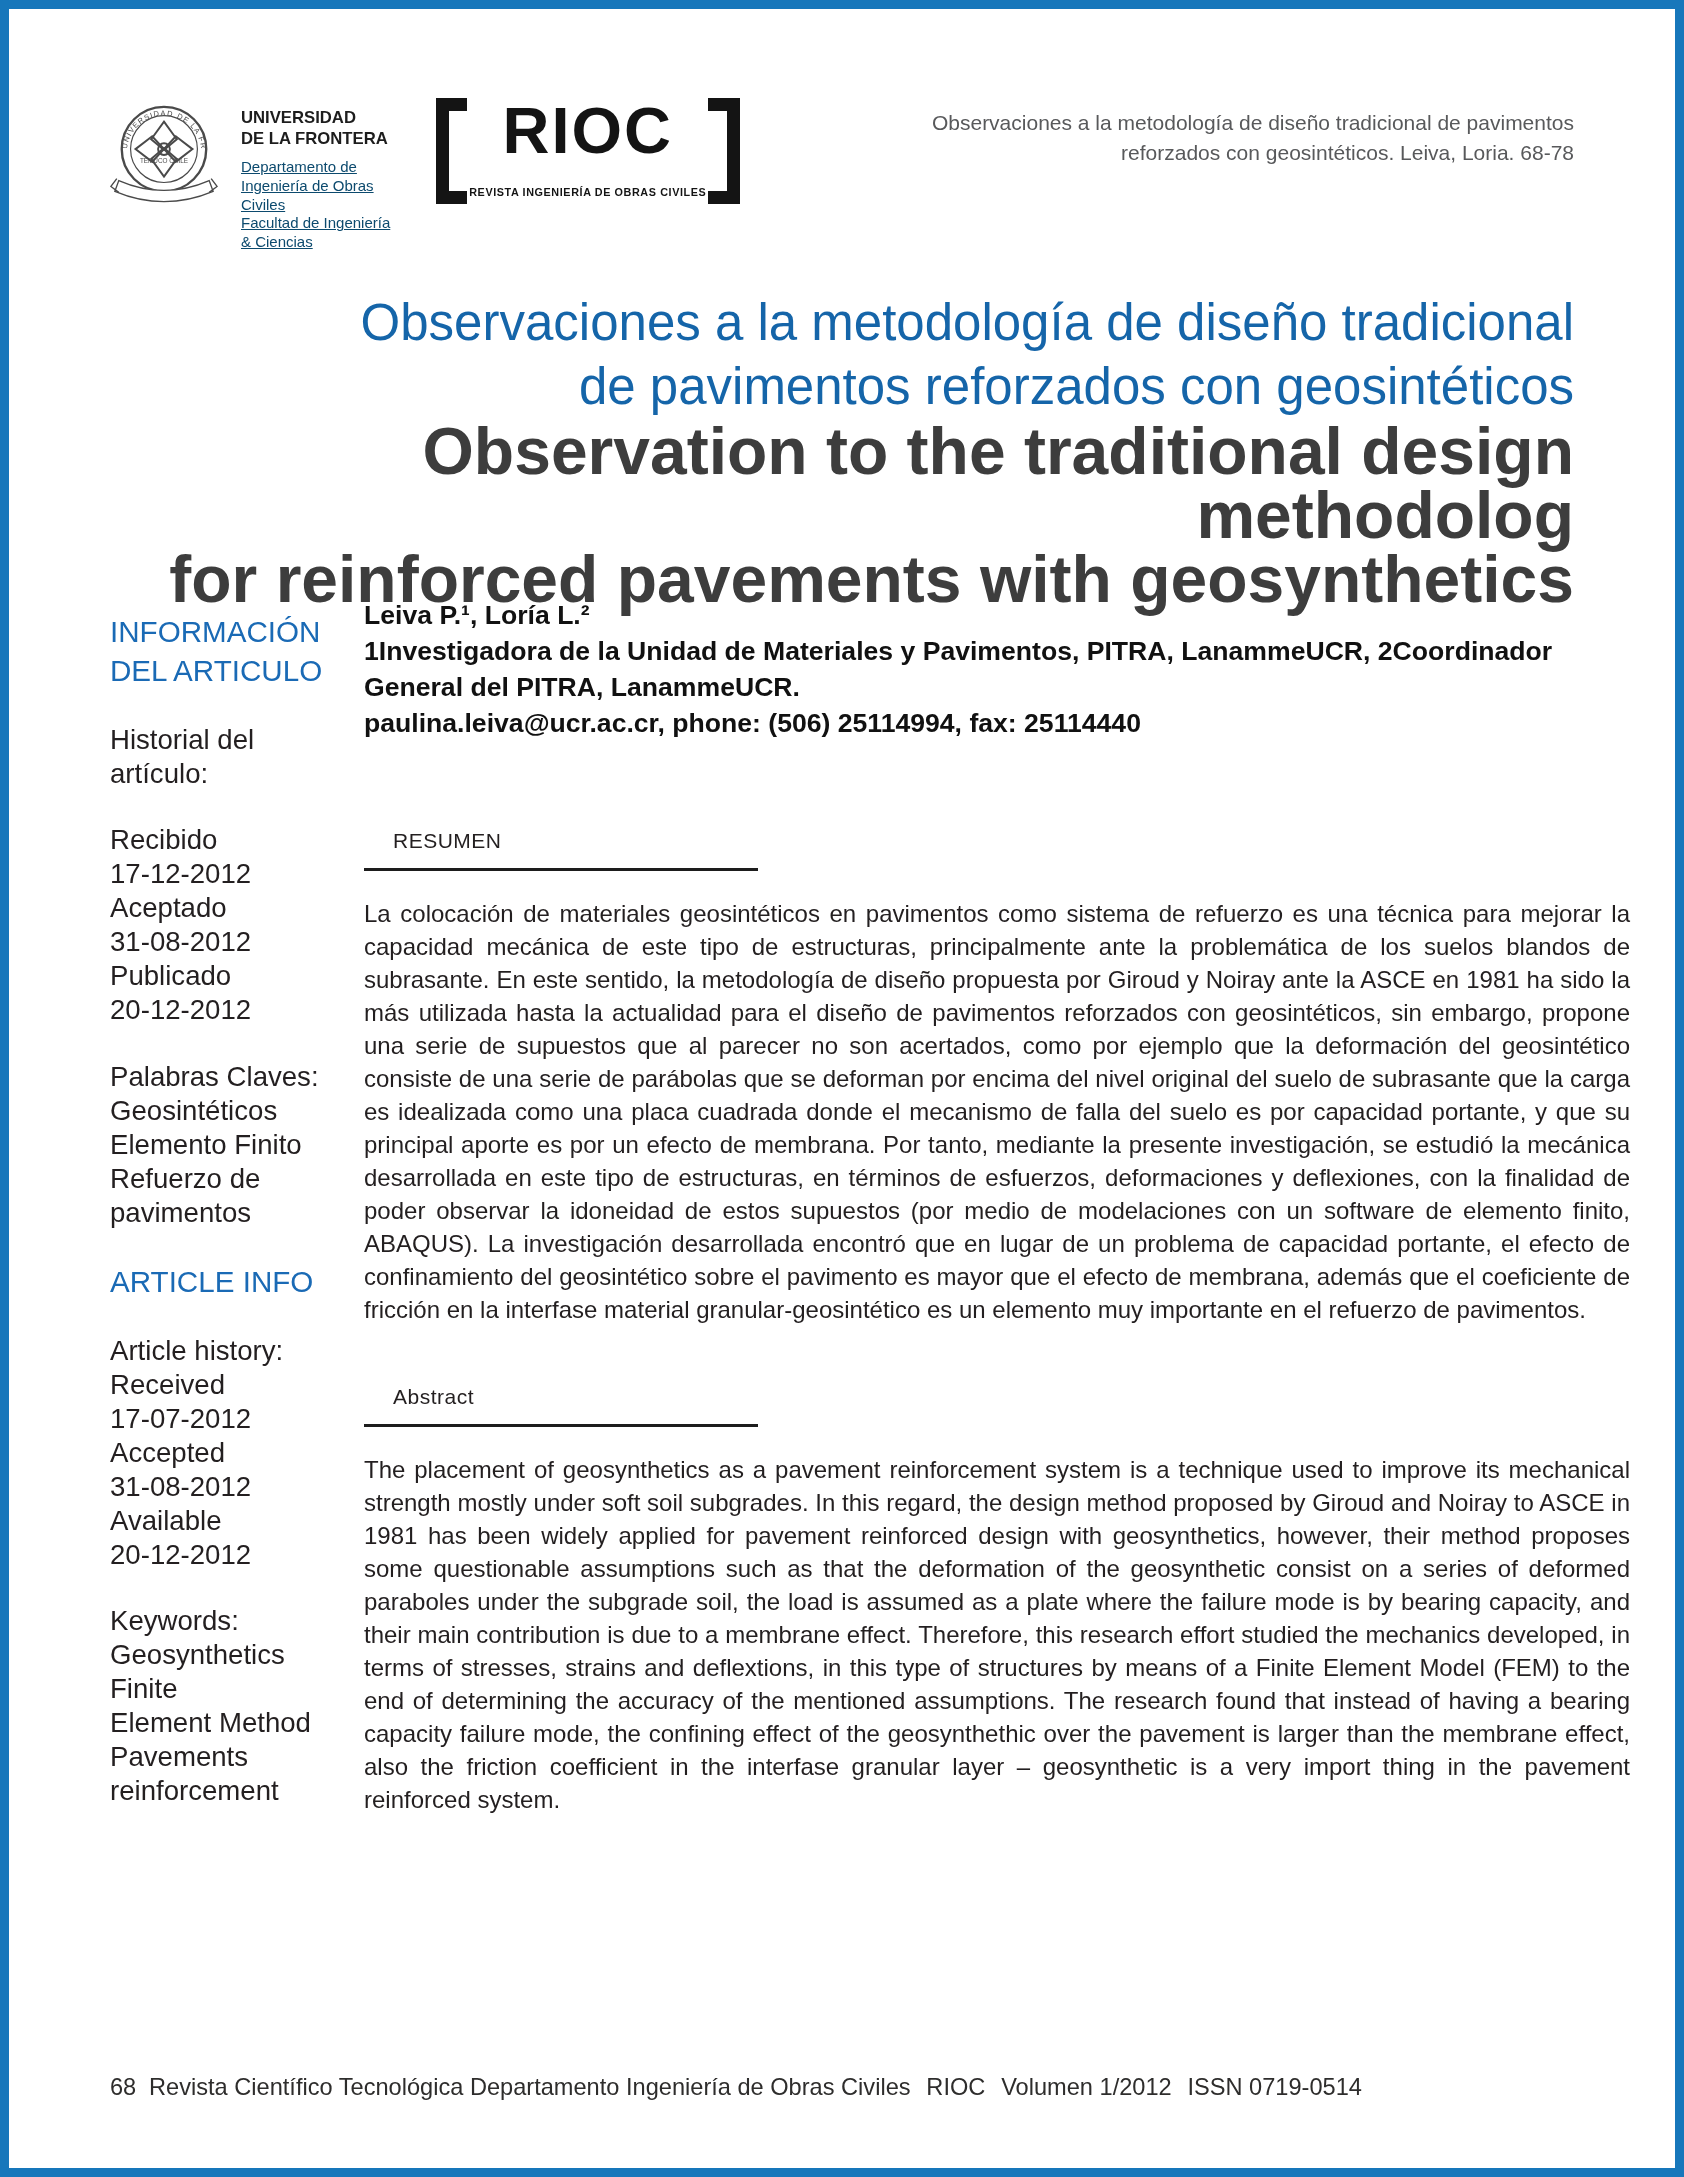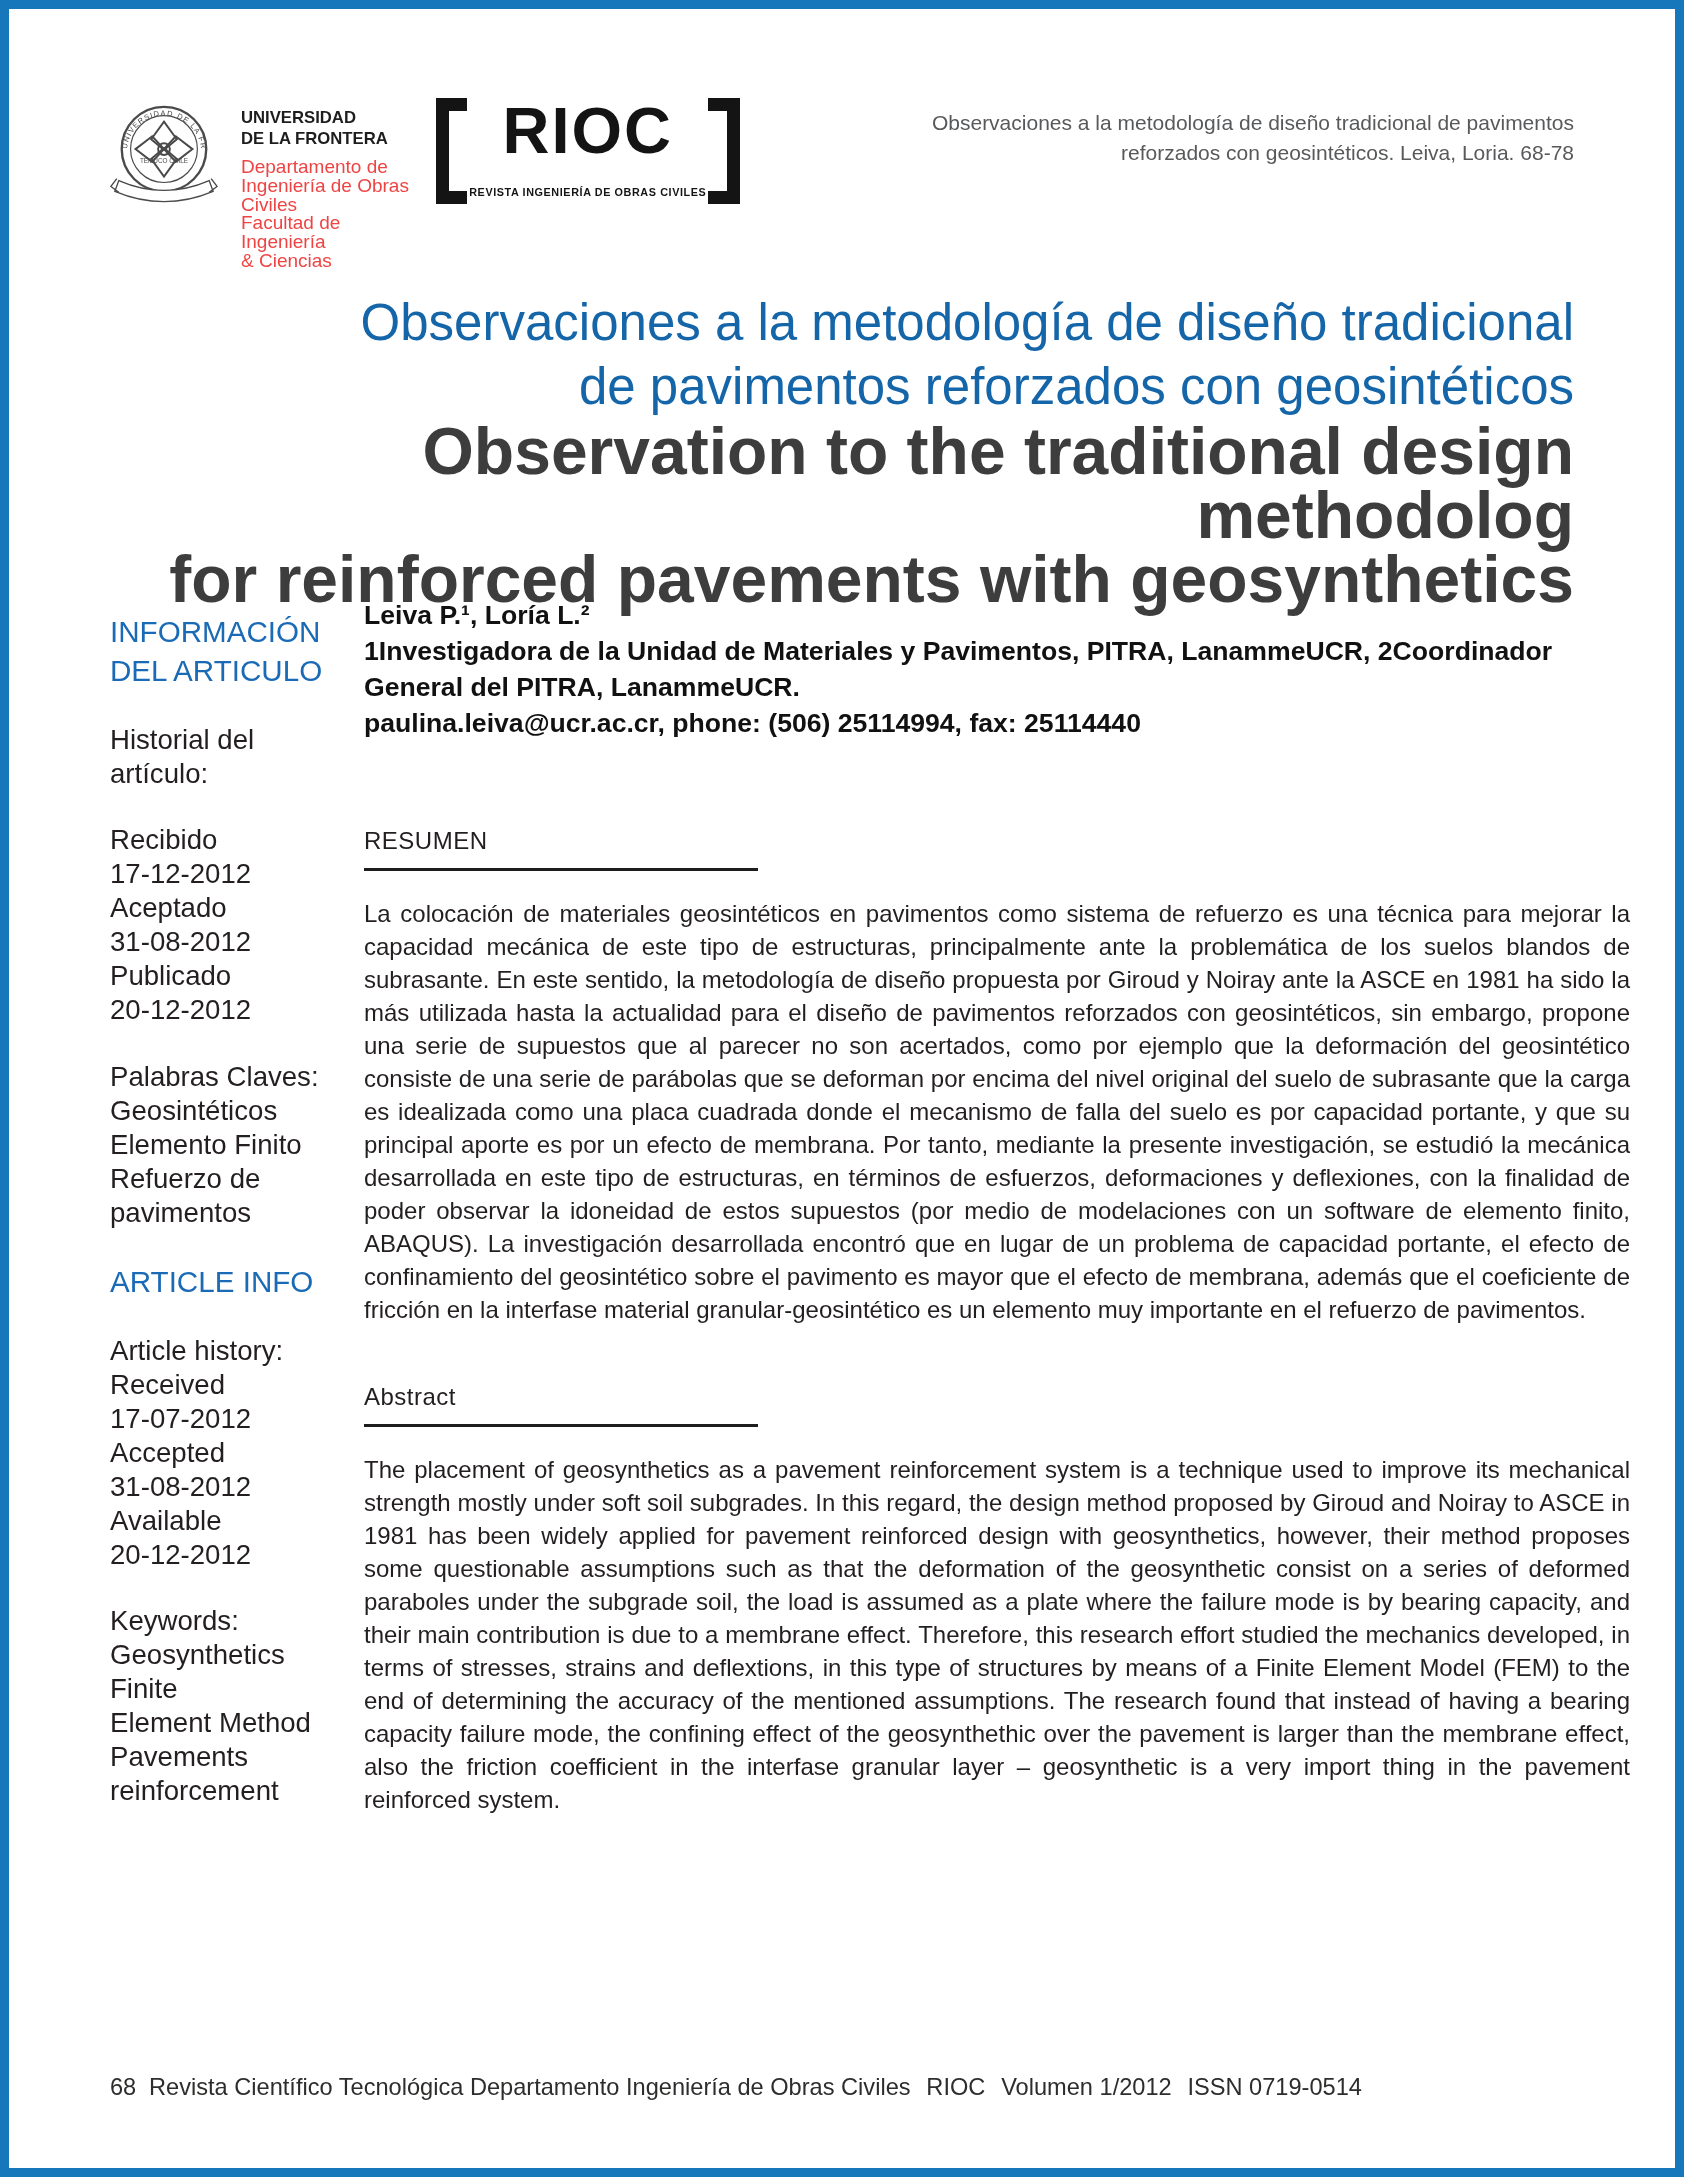--- a/index.html
+++ b/index.html
@@ -18,21 +18,21 @@
     border:9.9px solid var(--border-blue);
     overflow:hidden;
   }
   .lines{white-space:pre-line;}
 
   
   .logo-band{position:absolute;top:89px;left:94px;display:flex;align-items:flex-start;}
   .seal-wrap{width:120px;height:114px;}
   .univ-text{margin-left:18px;margin-top:9.9px;width:177px;color:#2b2b2b;}
   .univ-name{font-weight:bold;font-size:16.7px;line-height:20.7px;color:#1d1d1d;}
-  .univ-dept{margin-top:8.9px;font-size:19px;line-height:18.7px;color:#ef4444;}
+  .univ-dept{margin-top:8.9px;font-size:15px;line-height:18.7px;color:#0c4a6e;text-decoration:underline;}
   .rioc-logo{margin-left:17.7px;display:flex;align-items:stretch;height:106px;}
   .rioc-bracket{width:31.5px;flex:0 0 31.5px;}
   .rioc-bracket.left{border-left:13.8px solid #141414;border-top:13.8px solid #141414;border-bottom:13.8px solid #141414;}
   .rioc-bracket.right{border-right:13.8px solid #141414;border-top:13.8px solid #141414;border-bottom:13.8px solid #141414;}
   .rioc-center{display:flex;flex-direction:column;align-items:center;justify-content:space-between;padding:2px 2px 5.9px 2px;}
   .rioc-acronym{font-weight:bold;font-size:65px;line-height:61px;letter-spacing:2px;color:#141414;}
   .rioc-caption{font-weight:bold;font-size:10.8px;letter-spacing:0.6px;color:#141414;white-space:nowrap;}
 
   
   .running-head{position:absolute;top:99px;right:101px;text-align:right;
@@ -49,21 +49,21 @@
 
   
   .sidebar{position:absolute;top:591px;left:101px;width:246px;
     font-size:27.6px;line-height:34px;color:var(--ink);}
   .sidebar .group{margin-bottom:32.5px;}
   .sidebar .group.big-gap{}
   .sidebar-heading{color:var(--sidebar-blue);font-size:29.6px;line-height:39px;margin-top:12px;}
 
   
   .main-col{position:absolute;left:355px;width:1266px;top:814px;color:var(--ink);}
-  .section-heading{font-size:24px;line-height:35px;letter-spacing:0.5px;color:var(--ink);}
+  .section-heading{font-size:21px;line-height:35px;letter-spacing:0.5px;color:var(--ink);margin-left:29px;}
   .heading-rule{width:394px;height:3px;background:#1d1d1d;margin-top:9.9px;}
   .body-par{margin-top:26px;font-size:24px;line-height:33px;text-align:justify;}
   .abstract-section{margin-top:53px;}
 
   
   .footer{position:absolute;top:2065px;left:101px;right:79px;display:flex;
     align-items:baseline;font-size:23.6px;color:#2e2d2c;white-space:nowrap;}
   .footer .sep{width:15.8px;flex:0 0 15.8px;}
   .footer .sep.small{width:12.8px;flex-basis:12.8px;}
 

